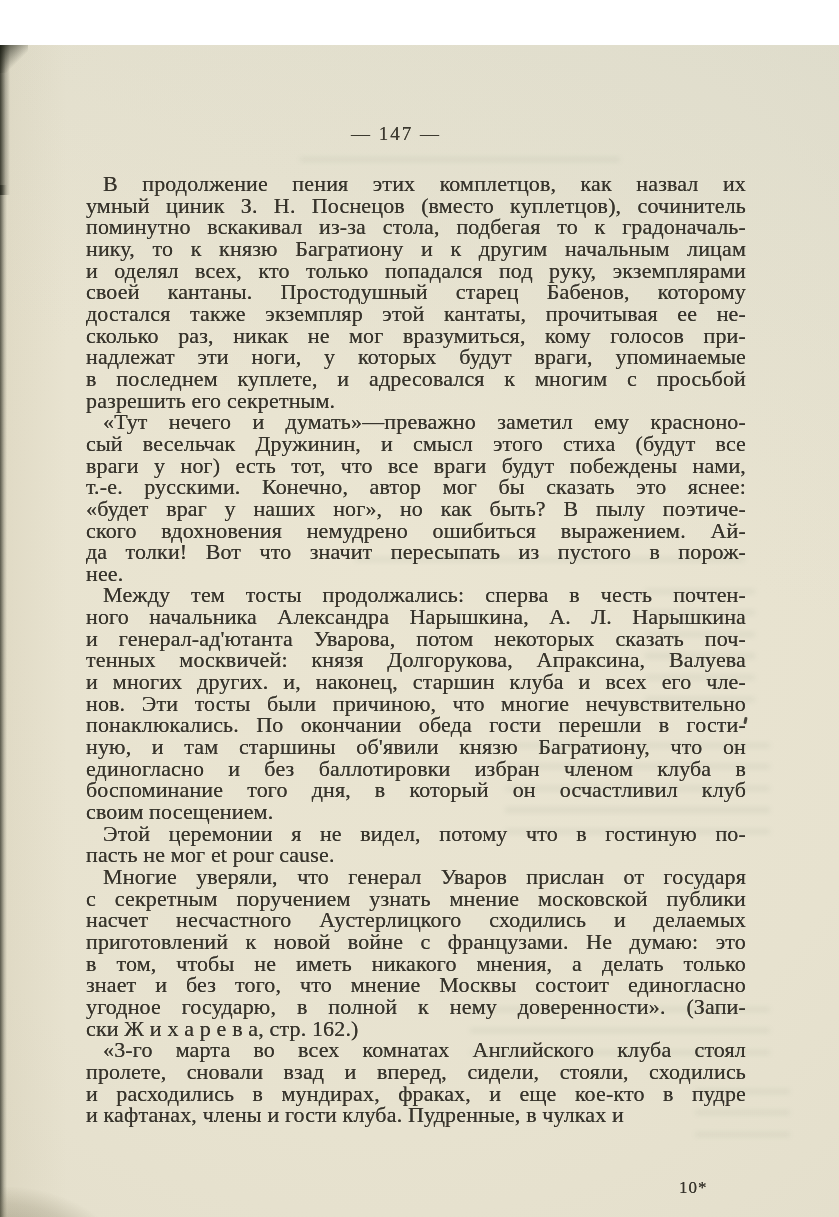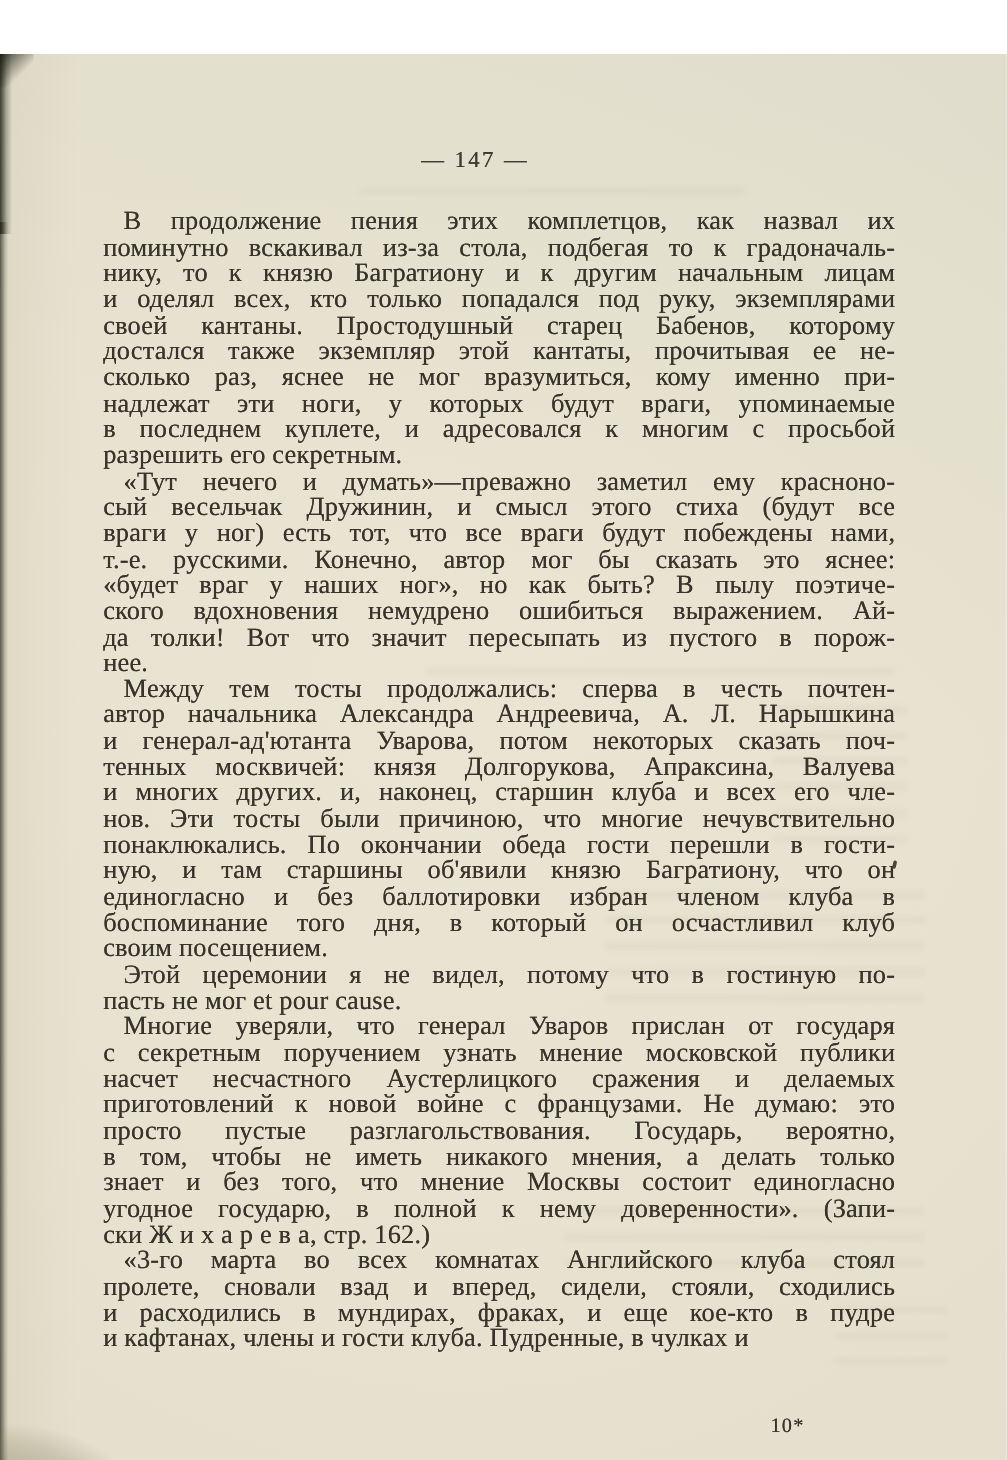--- a/index.html
+++ b/index.html
@@ -44,21 +44,21 @@
   }
   .line {
     text-align: justify;
     text-align-last: justify;
     white-space: normal;
   }
   .line.first { text-indent: 17px; }
   .line.last  { text-align-last: left; }
   .signature-mark {
     position: absolute;
-    left: 642px;
+    left: 679px;
     top: 1133px;
     font-size: 17px;
     letter-spacing: 1px;
     text-shadow: 0 0 0.5px rgba(55,52,44,0.9);
   }
   
   .bleed {
     position: absolute;
     pointer-events: none;
     background: repeating-linear-gradient(180deg,
@@ -111,55 +111,55 @@
   <div class="bleed bleed-2"></div>
   <div class="bleed bleed-3"></div>
   <div class="bleed bleed-4"></div>
   <div class="bleed bleed-5"></div>
   <div class="bleed bleed-6"></div>
 
   <div class="page-number">— 147 —</div>
 
   <div class="text-block">
       <div class="line first">В продолжение пения этих комплетцов, как назвал их</div>
+      <div class="line">умный циник З. Н. Поснецов (вместо куплетцов), сочинитель</div>
       <div class="line">поминутно вскакивал из-за стола, подбегая то к градоначаль-</div>
       <div class="line">нику, то к князю Багратиону и к другим начальным лицам</div>
       <div class="line">и оделял всех, кто только попадался под руку, экземплярами</div>
       <div class="line">своей кантаны. Простодушный старец Бабенов, которому</div>
       <div class="line">достался также экземпляр этой кантаты, прочитывая ее не-</div>
-      <div class="line">сколько раз, яснее не мог вразумиться, кому именно при-</div>
+      <div class="line">сколько раз, никак не мог вразумиться, кому голосов при-</div>
       <div class="line">надлежат эти ноги, у которых будут враги, упоминаемые</div>
       <div class="line">в последнем куплете, и адресовался к многим с просьбой</div>
       <div class="line last">разрешить его секретным.</div>
       <div class="line first">«Тут нечего и думать»—преважно заметил ему красноно-</div>
       <div class="line">сый весельчак Дружинин, и смысл этого стиха (будут все</div>
       <div class="line">враги у ног) есть тот, что все враги будут побеждены нами,</div>
       <div class="line">т.-е. русскими. Конечно, автор мог бы сказать это яснее:</div>
       <div class="line">«будет враг у наших ног», но как быть? В пылу поэтиче-</div>
       <div class="line">ского вдохновения немудрено ошибиться выражением. Ай-</div>
       <div class="line">да толки! Вот что значит пересыпать из пустого в порож-</div>
       <div class="line last">нее.</div>
       <div class="line first">Между тем тосты продолжались: сперва в честь почтен-</div>
-      <div class="line">автор начальника Александра Андреевича, А. Л. Нарышкина</div>
+      <div class="line">ного начальника Александра Нарышкина, А. Л. Нарышкина</div>
       <div class="line">и генерал-ад'ютанта Уварова, потом некоторых сказать поч-</div>
       <div class="line">тенных москвичей: князя Долгорукова, Апраксина, Валуева</div>
       <div class="line">и многих других. и, наконец, старшин клуба и всех его чле-</div>
       <div class="line">нов. Эти тосты были причиною, что многие нечувствительно</div>
       <div class="line">понаклюкались. По окончании обеда гости перешли в гости-</div>
       <div class="line">ную, и там старшины об'явили князю Багратиону, что он</div>
       <div class="line">единогласно и без баллотировки избран членом клуба в</div>
       <div class="line">боспоминание того дня, в который он осчастливил клуб</div>
       <div class="line last">своим посещением.</div>
       <div class="line first">Этой церемонии я не видел, потому что в гостиную по-</div>
       <div class="line last">пасть не мог et pour cause.</div>
       <div class="line first">Многие уверяли, что генерал Уваров прислан от государя</div>
       <div class="line">с секретным поручением узнать мнение московской публики</div>
-      <div class="line">насчет несчастного Аустерлицкого сражения и делаемых</div>
+      <div class="line">насчет несчастного Аустерлицкого сходились и делаемых</div>
       <div class="line">приготовлений к новой войне с французами. Не думаю: это</div>
-      <div class="line">просто пустые разглагольствования. Государь, вероятно,</div>
       <div class="line">в том, чтобы не иметь никакого мнения, а делать только</div>
       <div class="line">знает и без того, что мнение Москвы состоит единогласно</div>
       <div class="line">угодное государю, в полной к нему доверенности». (Запи-</div>
       <div class="line last">ски Ж и х а р е в а, стр. 162.)</div>
       <div class="line first">«3-го марта во всех комнатах Английского клуба стоял</div>
       <div class="line">пролете, сновали взад и вперед, сидели, стояли, сходились</div>
       <div class="line">и расходились в мундирах, фраках, и еще кое-кто в пудре</div>
       <div class="line last">и кафтанах, члены и гости клуба. Пудренные, в чулках и</div>
     </div>
 

